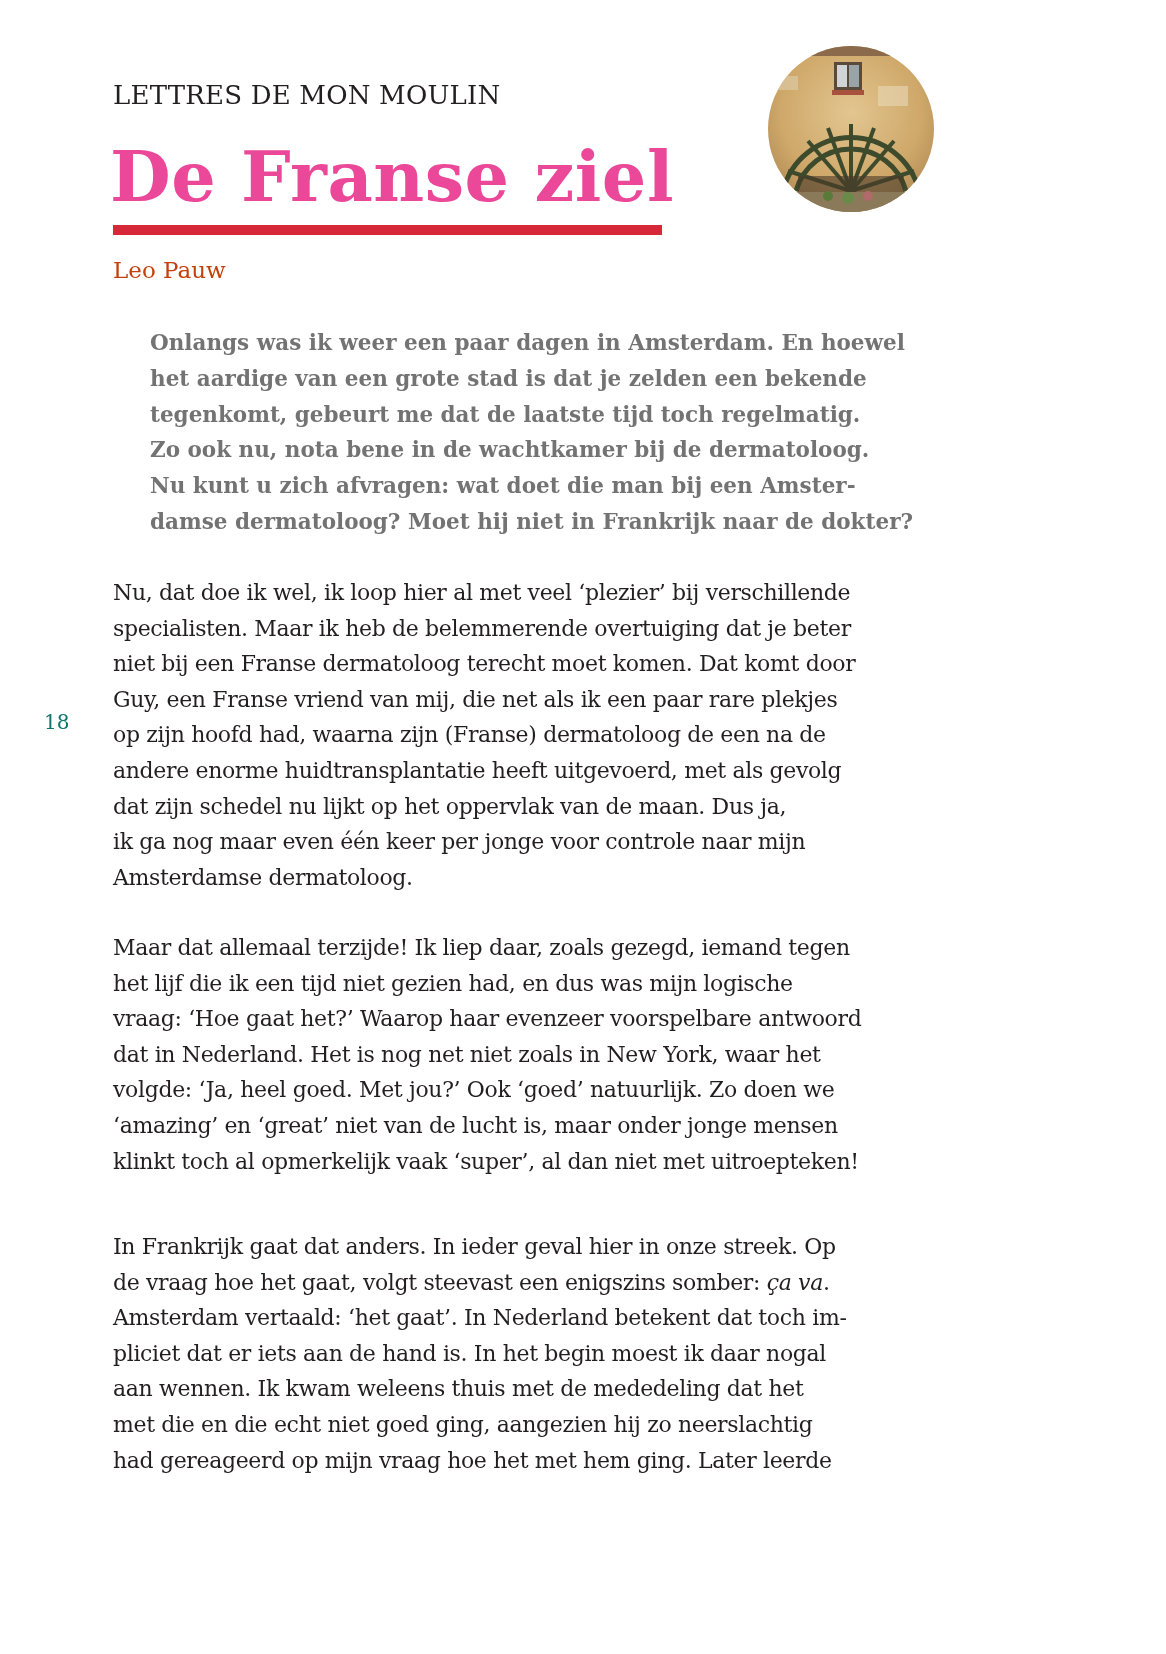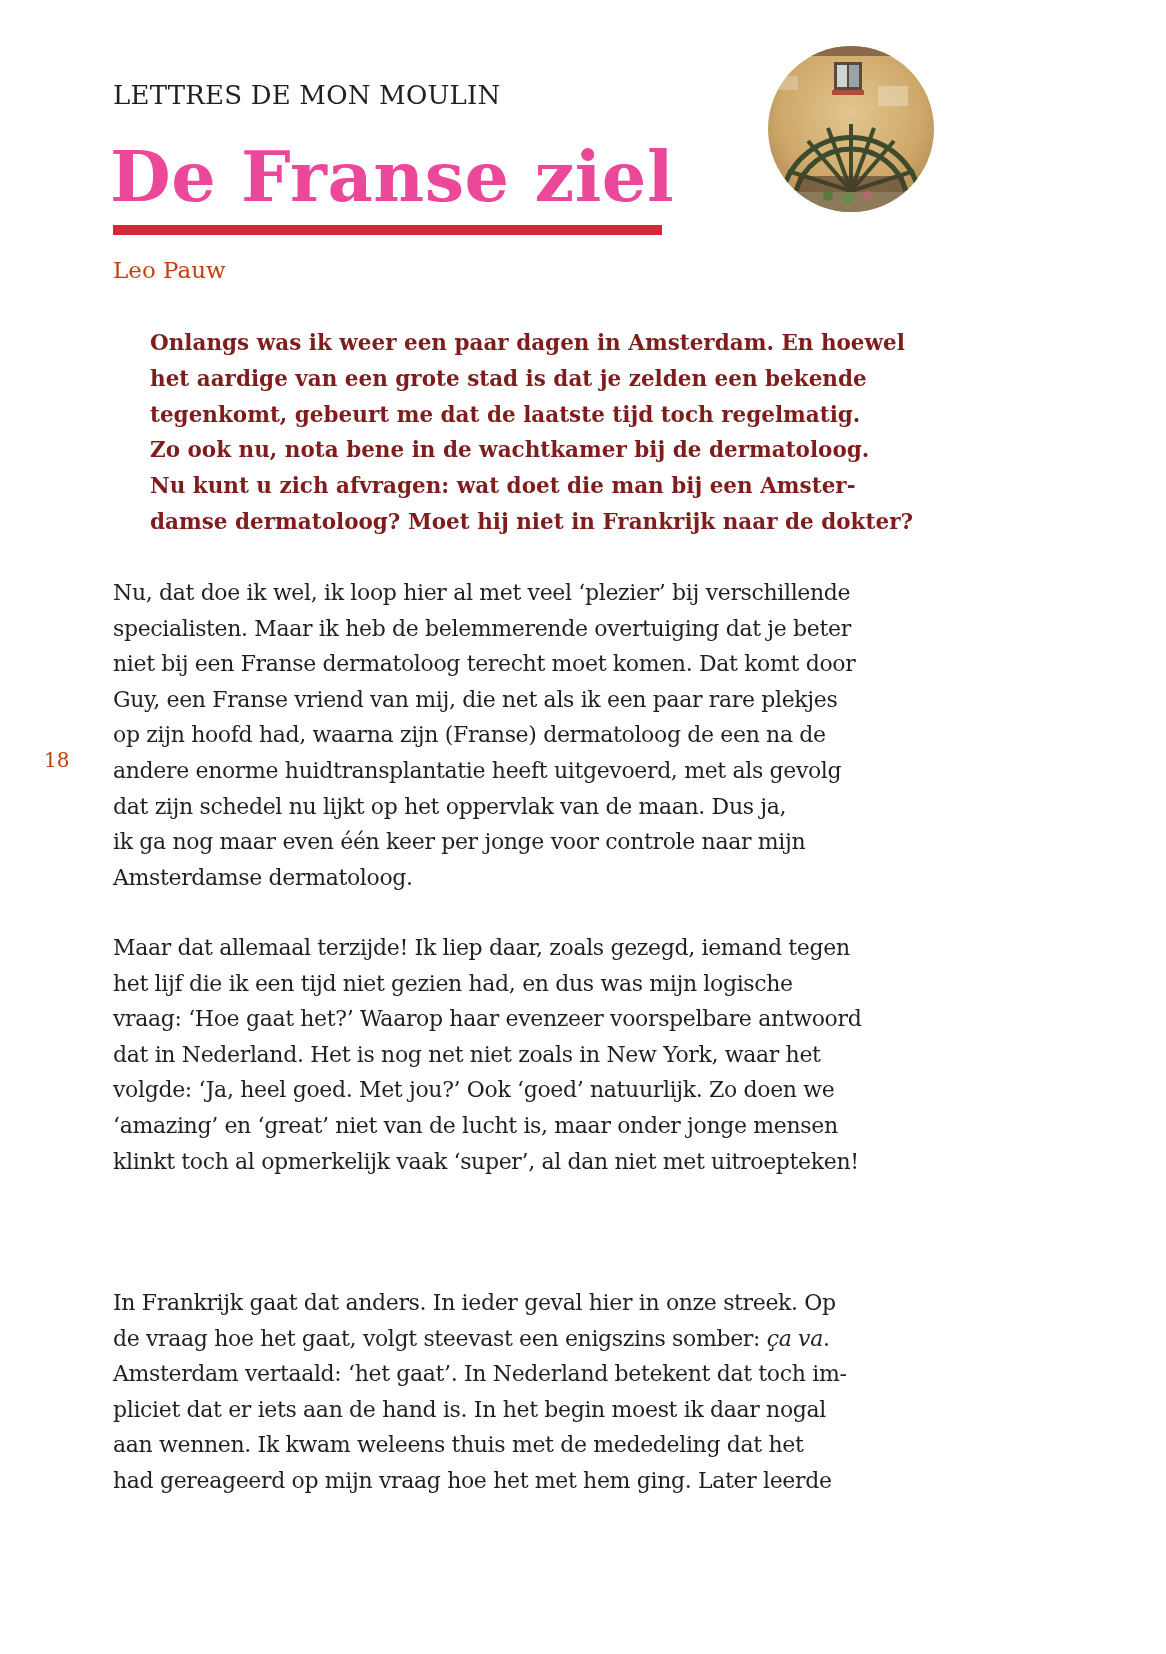--- a/index.html
+++ b/index.html
@@ -64,46 +64,45 @@
     }
     .lead {
       position: absolute;
       left: 150px;
       top: 325px;
       width: 800px;
       font-family: "DejaVu Serif", serif;
       font-weight: bold;
       font-size: 21.5px;
       line-height: 35.8px;
-      color: #7f1d1d;
+      color: #737373;
     }
     .lead .line, .body-para .line {
       display: block;
       white-space: nowrap;
     }
     .body-para {
       position: absolute;
       left: 113px;
       width: 840px;
       font-family: "DejaVu Serif", serif;
       font-size: 22px;
       line-height: 35.6px;
       color: #231f20;
       letter-spacing: -0.35px;
     }
     .para-1 { top: 575px; }
     .para-2 { top: 930px; }
-    .para-3 { top: 1285px; }
+    .para-3 { top: 1229px; }
     .page-number {
       position: absolute;
       left: 44px;
       top: 710px;
       font-size: 20px;
-      color: #c2410c;
-      margin-top: 38px;
+      color: #0f766e;
     }
     em.it { }
   </style>
 </head>
 <body>
 
 <div>
 
   <div class="kicker">LETTRES DE MON MOULIN</div>
 
@@ -182,16 +181,17 @@
     <span class="line">‘amazing’ en ‘great’ niet van de lucht is, maar onder jonge mensen</span>
     <span class="line">klinkt toch al opmerkelijk vaak ‘super’, al dan niet met uitroepteken!</span>
   </div>
 
   <div class="body-para para-3">
     <span class="line">In Frankrijk gaat dat anders. In ieder geval hier in onze streek. Op</span>
     <span class="line"><span>de vraag hoe het gaat, volgt steevast een enigszins somber: </span><em class="it">ça va</em><span>.</span></span>
     <span class="line">Amsterdam vertaald: ‘het gaat’. In Nederland betekent dat toch im-</span>
     <span class="line">pliciet dat er iets aan de hand is. In het begin moest ik daar nogal</span>
     <span class="line">aan wennen. Ik kwam weleens thuis met de mededeling dat het</span>
+    <span class="line">met die en die echt niet goed ging, aangezien hij zo neerslachtig</span>
     <span class="line">had gereageerd op mijn vraag hoe het met hem ging. Later leerde</span>
   </div>
 
 </div>
 
 </body></html>

